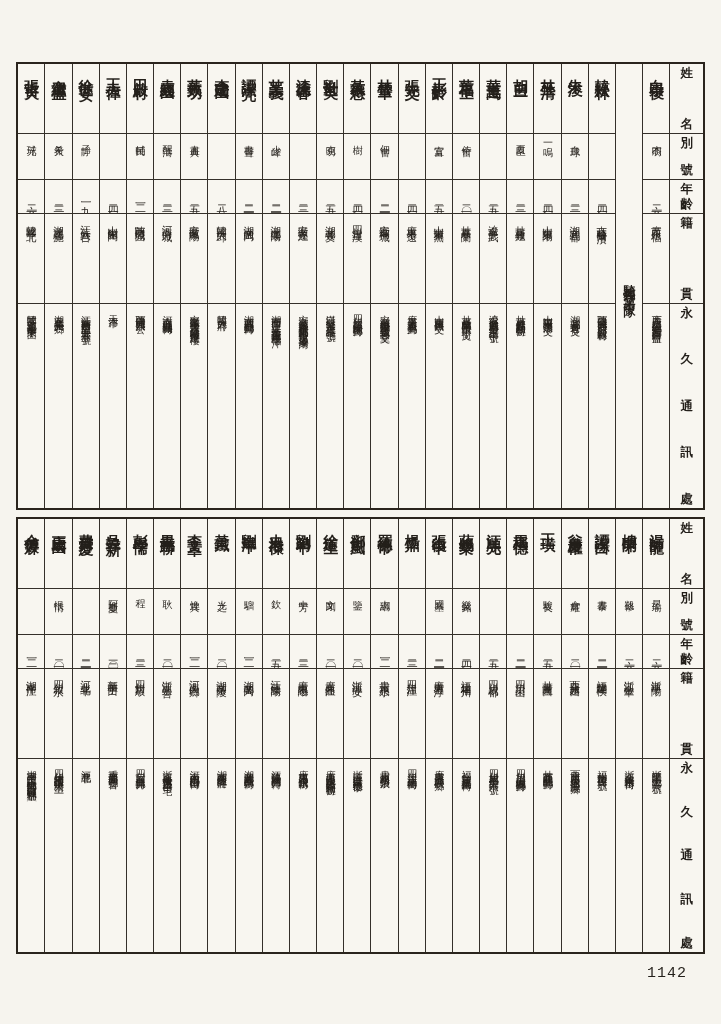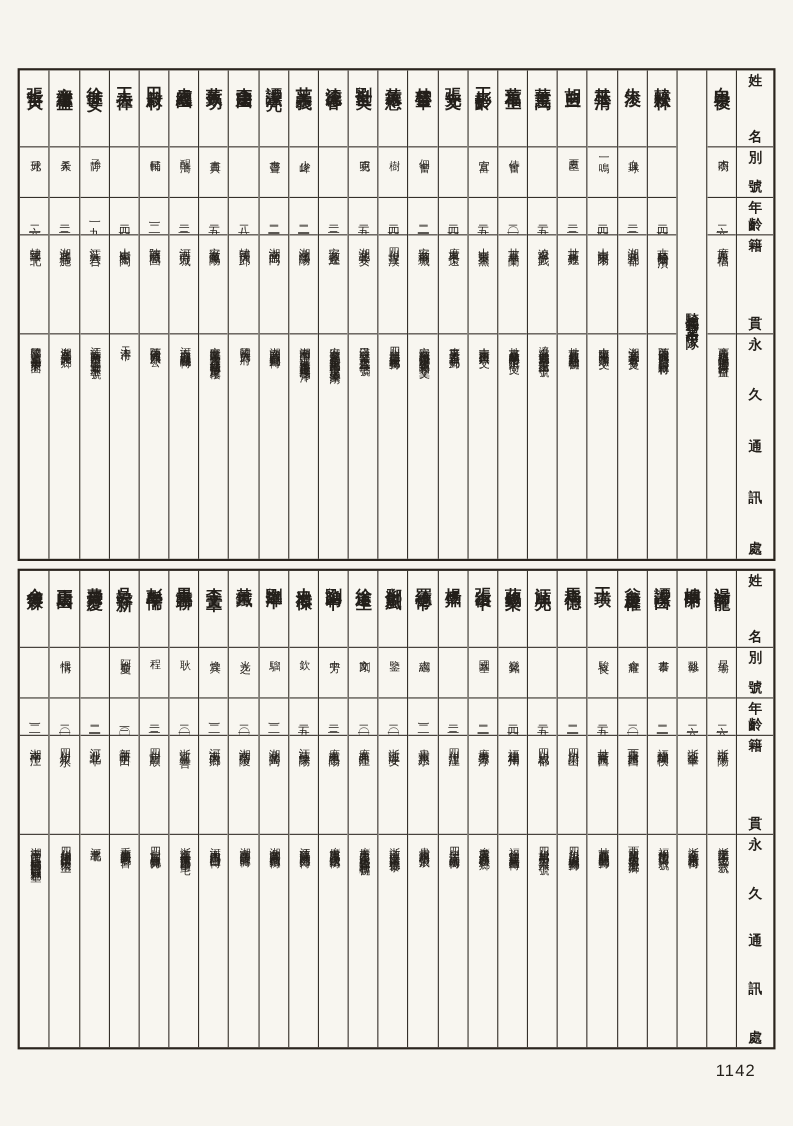--- a/index.html
+++ b/index.html
@@ -74,21 +74,21 @@
     font-size:12.5px;
     font-weight:bold;
   }
   .spread span{display:block;line-height:1;}
   .page-number{
     position:absolute;
     right:34px;
     bottom:42px;
     font-size:15px;
     letter-spacing:1px;
-    font-family:Liberation Sans, sans-serif;
+    font-family:Liberation Mono, monospace;
   }
 </style>
 </head>
 <body>
 
 <div class="page">
 
   <div class="vtable top">
     <div class="col header-col">
       <div class="cell name-cell">

